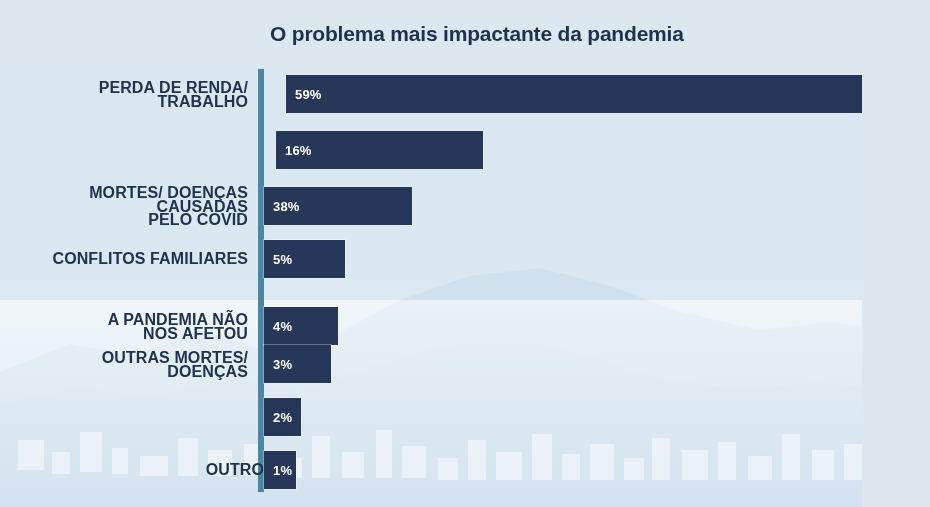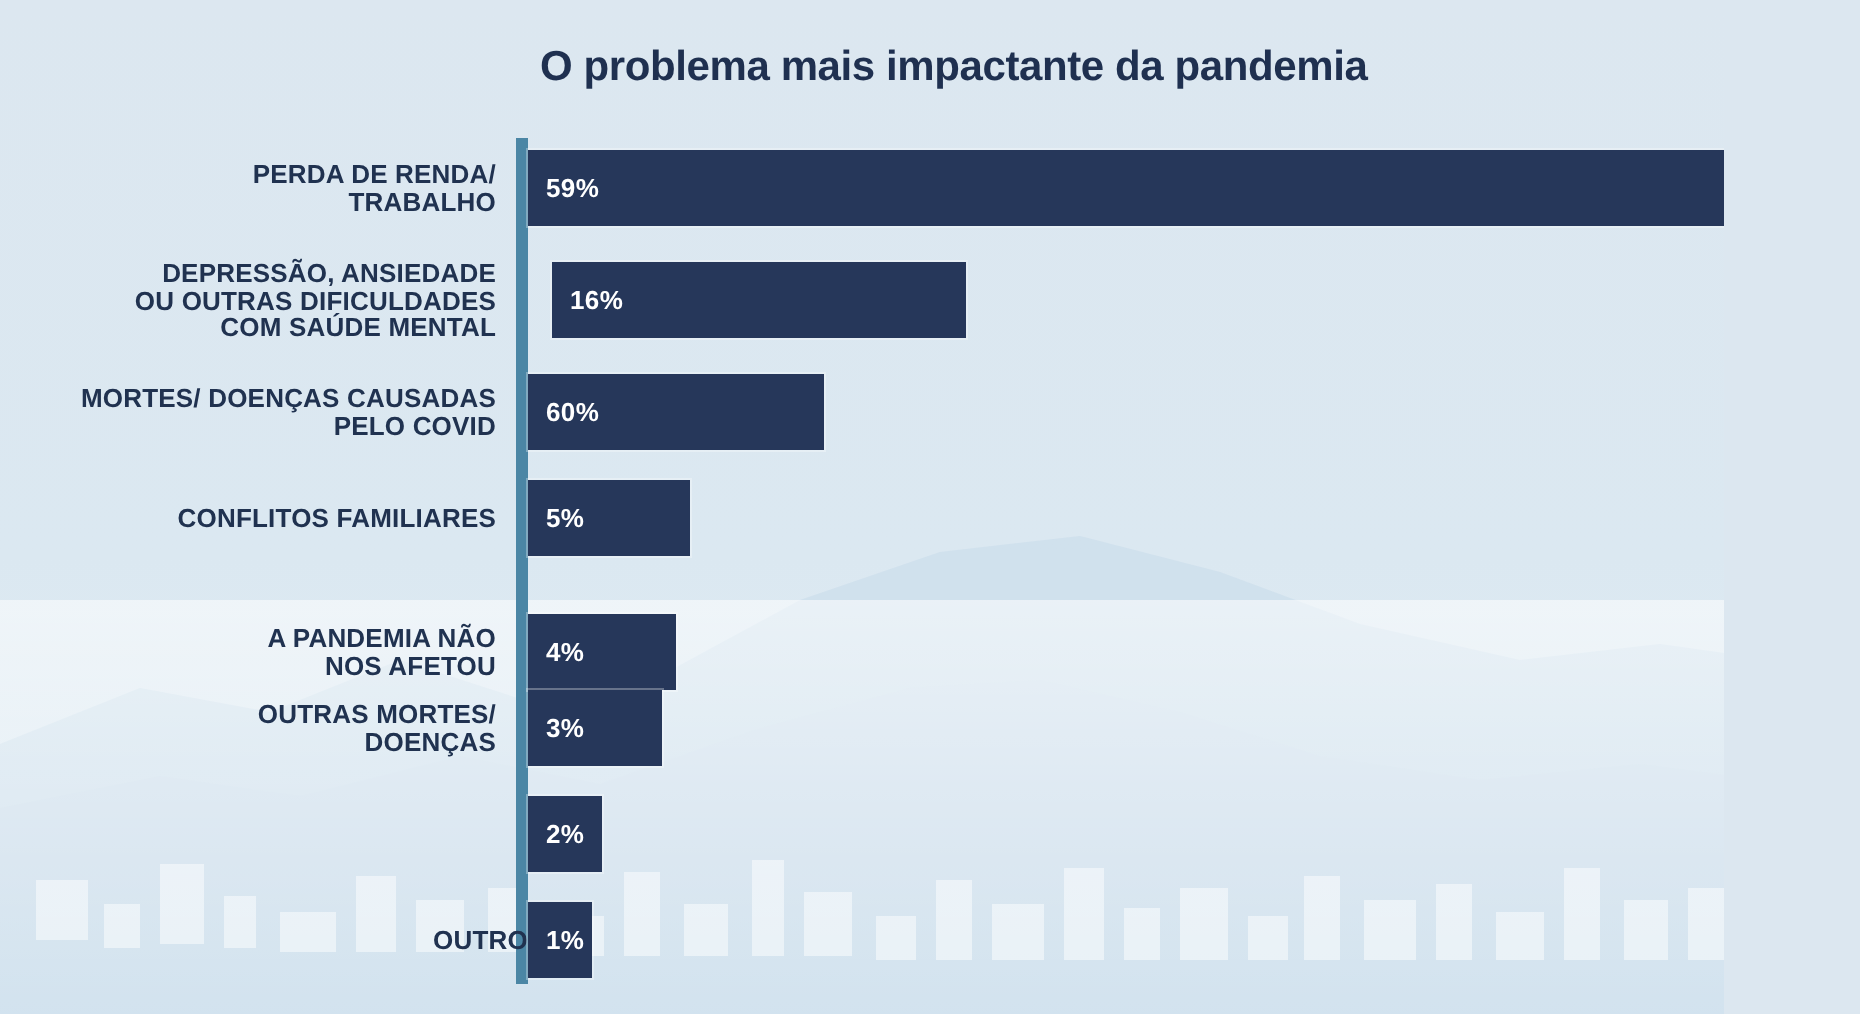--- a/index.html
+++ b/index.html
@@ -67,21 +67,21 @@
     left: 0;
     width: 930px;
     height: 38px;
   }
 
   .cat-label {
     position: absolute;
     right: 682px;       
     width: 230px;
     text-align: right;
-    font-size: 13px;
+    font-size: 16px;
     font-weight: bold;
     color: #203250;
     line-height: 13.5px;
     letter-spacing: 0.1px;
     text-transform: uppercase;
     top: 50%;
     transform: translateY(-50%);
   }
 
   .bar {
@@ -159,34 +159,33 @@
     <rect x="0" y="300" width="930" height="207" fill="url(#hazeGrad)"></rect>
   </svg>
 
   <div id="chart-title">O problema mais impactante da pandemia</div>
 
   <div id="plot">
     <div id="axis-line"></div>
     <div id="rows-host">
         <div class="row" style="top: 8px;">
           <div class="cat-label"><span>PERDA DE RENDA/</span><br><span>TRABALHO</span></div>
-          <div class="bar" style="width: 611px; background: rgb(38, 55, 90);">
+          <div class="bar" style="width: 611px; background: rgb(38, 55, 90); margin-left: 22px;">
             <span class="bar-value">59%</span>
           </div>
         </div>
         <div class="row" style="top: 64px;">
-          <div class="cat-label"><span>DEPRESSÃO, ANSIEDADE</span><br><span>OU OUTRAS DIFICULDADES</span><br><span>COM SAÚDE MENTAL</span></div>
           <div class="bar" style="width: 207px; background: rgb(38, 55, 90); margin-left: 12px;">
             <span class="bar-value">16%</span>
           </div>
         </div>
         <div class="row" style="top: 120px;">
           <div class="cat-label"><span>MORTES/ DOENÇAS CAUSADAS</span><br><span>PELO COVID</span></div>
           <div class="bar" style="width: 148px; background: rgb(38, 55, 90);">
-            <span class="bar-value">60%</span>
+            <span class="bar-value">38%</span>
           </div>
         </div>
         <div class="row" style="top: 173px;">
           <div class="cat-label"><span>CONFLITOS FAMILIARES</span></div>
           <div class="bar" style="width: 81px; background: rgb(38, 55, 90);">
             <span class="bar-value">5%</span>
           </div>
         </div>
         <div class="row" style="top: 229px; margin-top: 11px;">
           <div class="cat-label"><span>A PANDEMIA NÃO</span><br><span>NOS AFETOU</span></div>

